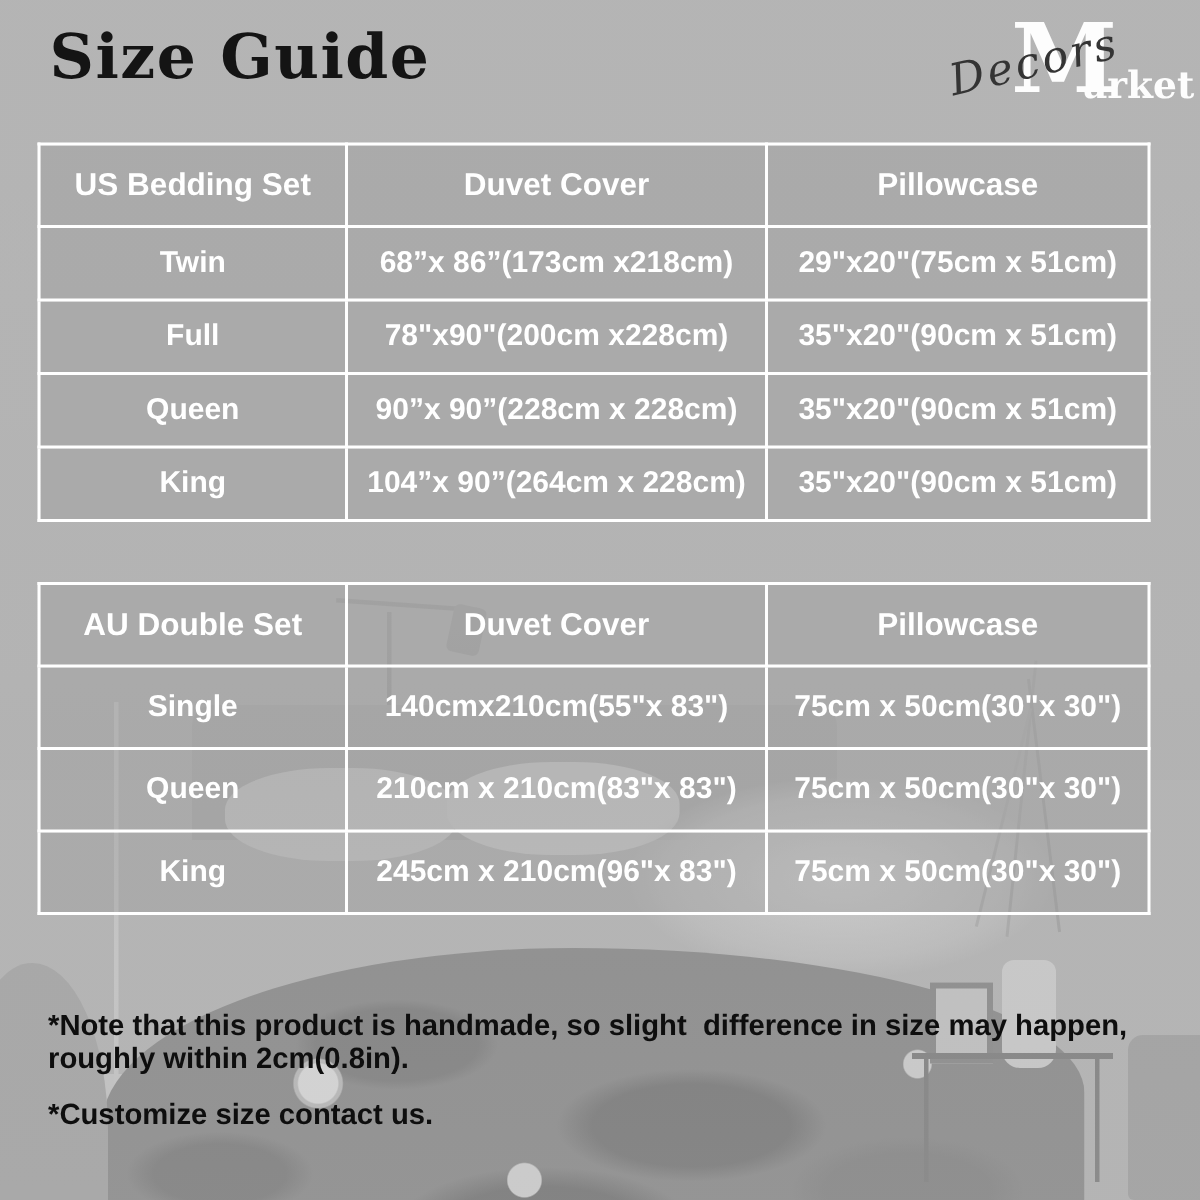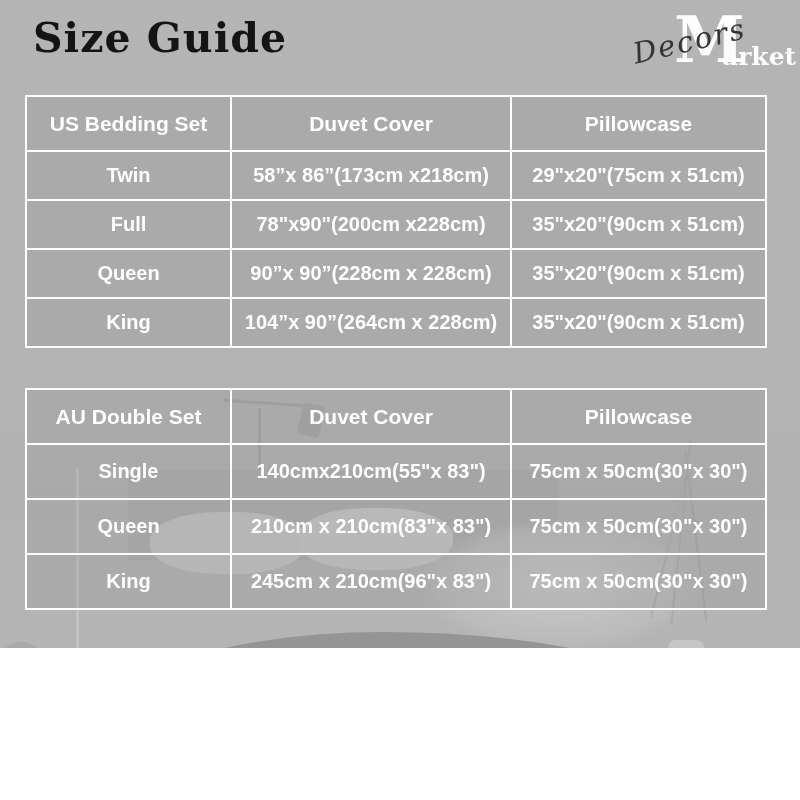--- a/index.html
+++ b/index.html
@@ -1,17 +1,17 @@
 <!DOCTYPE html>
 <html><head>
 <meta charset="utf-8">
 <style>
   html,body{margin:0;padding:0;}
   body{font-family:"Liberation Sans", sans-serif;}
-  .canvas{position:relative;width:800px;height:648px;overflow:hidden;background:#b6b6b6;}
+  .canvas{position:relative;width:800px;height:800px;overflow:hidden;background:#b6b6b6;}
 
   
   .photo{position:absolute;inset:0;z-index:0;}
   .photo *{position:absolute;}
   .wall{left:0;top:0;width:800px;height:520px;background:linear-gradient(180deg,#bababa,#b2b2b2);}
   .floor-left{left:0;top:716px;width:160px;height:84px;background:#cdcdcd;}
   .plank1{left:0;top:744px;width:160px;height:2px;background:#bcbcbc;}
   .plank2{left:0;top:772px;width:160px;height:2px;background:#bcbcbc;}
   .tall-pole{left:76px;top:468px;width:3px;height:332px;background:#cfcfcf;}
   .lamp-arm{left:224px;top:402px;width:96px;height:3px;background:#8f8f8f;transform:rotate(4deg);}
@@ -123,21 +123,21 @@
       <thead>
           <tr>
             <th>US Bedding Set</th>
             <th>Duvet Cover</th>
             <th>Pillowcase</th>
           </tr>
         </thead>
       <tbody>
           <tr>
             <td>Twin</td>
-            <td>58”x 86”(173cm x218cm)</td>
+            <td>68”x 86”(173cm x218cm)</td>
             <td>29"x20"(75cm x 51cm)</td>
           </tr>
           <tr>
             <td>Full</td>
             <td>78"x90"(200cm x228cm)</td>
             <td>35"x20"(90cm x 51cm)</td>
           </tr>
           <tr>
             <td>Queen</td>
             <td>90”x 90”(228cm x 228cm)</td>
@@ -176,15 +176,19 @@
             <td>75cm x 50cm(30"x 30")</td>
           </tr>
           <tr>
             <td>King</td>
             <td>245cm x 210cm(96"x 83")</td>
             <td>75cm x 50cm(30"x 30")</td>
           </tr>
         </tbody>
     </table>
 
+    <div class="notes">
+      <p>*Note that this product is handmade, so slight  difference in size may happen, roughly within 2cm(0.8in).</p>
+      <p>*Customize size contact us.</p>
+    </div>
 
   </div>
 </div>
 
 </body></html>

